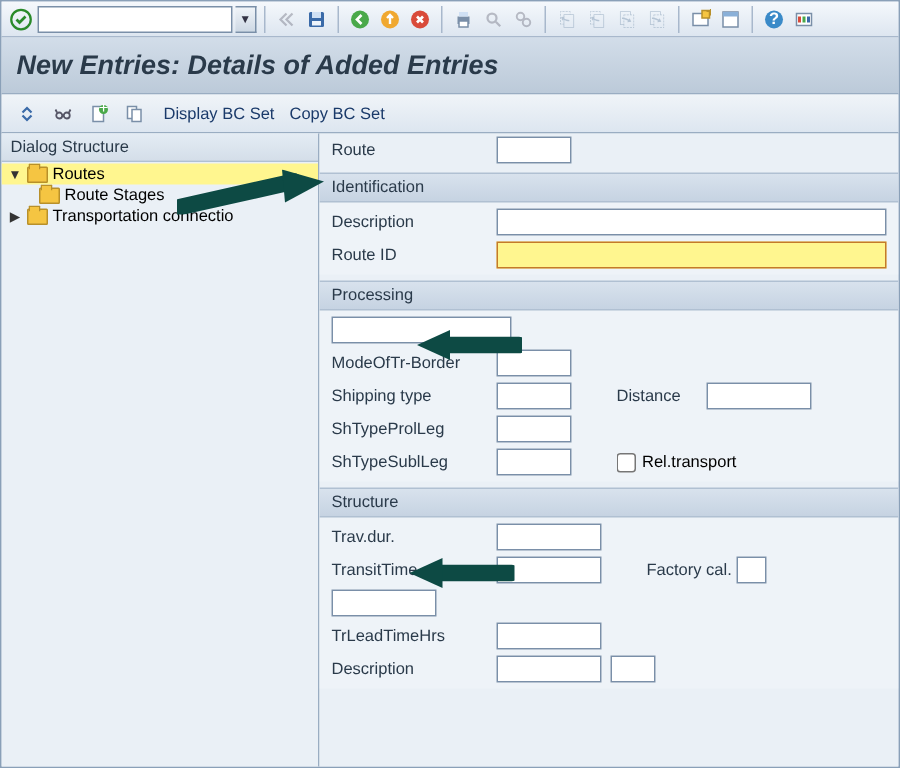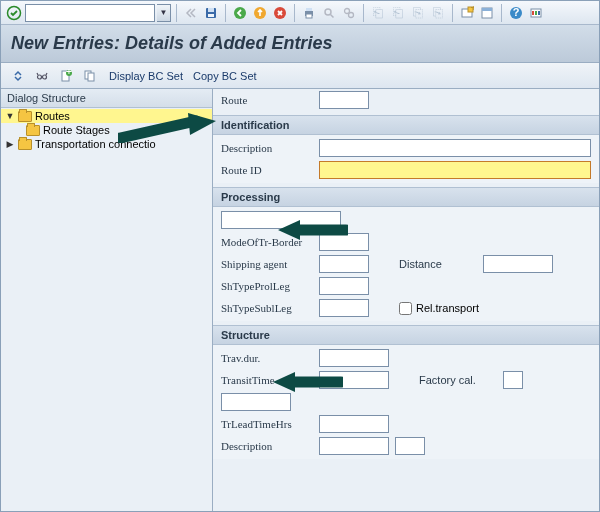--- a/index.html
+++ b/index.html
@@ -30,31 +30,31 @@
   .tree { padding: 1px 0; }
   .tree-row { display: flex; align-items: center; padding: 1px 4px; cursor: pointer; white-space: nowrap; }
   .tree-row.selected { background: #fff68f; }
   .twisty { width: 10px; font-size: 9px; color: #333; text-align: center; }
   .fld { width: 14px; height: 11px; background: #f5c542; border: 1px solid #b8902a; margin: 0 3px; border-radius: 1px; position: relative; }
   .fld::before { content: ""; position: absolute; top: -3px; left: 0; width: 6px; height: 3px; background: #f5c542; border: 1px solid #b8902a; border-bottom: none; border-radius: 1px 1px 0 0; }
   .indent2 { padding-left: 22px; }
   
   .form-panel { flex: 1; background: #eaf0f6; overflow: hidden; }
   .form-row { display: flex; align-items: center; padding: 2px 8px; min-height: 22px; }
-  .form-row label { width: 98px; color: #2a3a4a; font-family: Liberation Serif, serif; }
+  .form-row label { width: 110px; color: #2a3a4a; }
   .form-row input[type=text] { height: 18px; border: 1px solid #7a8fa8; background: #fff; padding: 0 2px; }
   .form-row input.req { background: #fff68f; border: 1px solid #c47a2a; }
   .form-row .w50 { width: 50px; }
   .form-row .w70 { width: 70px; }
   .form-row .wfill { flex: 1; }
-  .form-row .lbl2 { width: 84px; margin-left: 30px; color: #2a3a4a; }
+  .form-row .lbl2 { width: 60px; margin-left: 30px; color: #2a3a4a; }
   .form-row .chk { margin-left: 30px; display: flex; align-items: center; gap: 4px; }
   
   .group { margin: 4px 0; }
-  .group-header { background: linear-gradient(#d8e2ed,#c6d3e2); border-top: 1px solid #b0c0d2; border-bottom: 1px solid #b0c0d2; padding: 3px 8px; color: #2a3a4a; font-weight: bold; position: relative; }
+  .group-header { background: linear-gradient(#d8e2ed,#c6d3e2); border-top: 1px solid #b0c0d2; border-bottom: 1px solid #b0c0d2; padding: 3px 8px; color: #2a3a4a; font-weight: normal; position: relative; }
   .group-body { background: #eef3f8; padding: 2px 0; }
   
   
   .arrow { position: absolute; pointer-events: none; z-index: 50; }
   .arrow svg { display: block; }
   
   .ico-doc { font-size: 13px; color: #5a7a9a; }
 </style>
 </head>
 <body>
@@ -236,21 +236,21 @@
       <div class="group-header">Processing</div>
       <div class="group-body">
         <div class="form-row">
           <input type="text" style="width: 120px;" value="">
         </div>
         <div class="form-row">
           <label>ModeOfTr-Border</label>
           <input type="text" class="w50" value="" style="">
         </div>
         <div class="form-row">
-          <label>Shipping agent</label>
+          <label>Shipping type</label>
           <input type="text" class="w50" value="" style="">
           <span class="lbl2">Distance</span>
           <input type="text" class="w70" value="" style="">
         </div>
         <div class="form-row">
           <label>ShTypeProlLeg</label>
           <input type="text" class="w50" value="" style="">
         </div>
         <div class="form-row">
           <label>ShTypeSublLeg</label>

